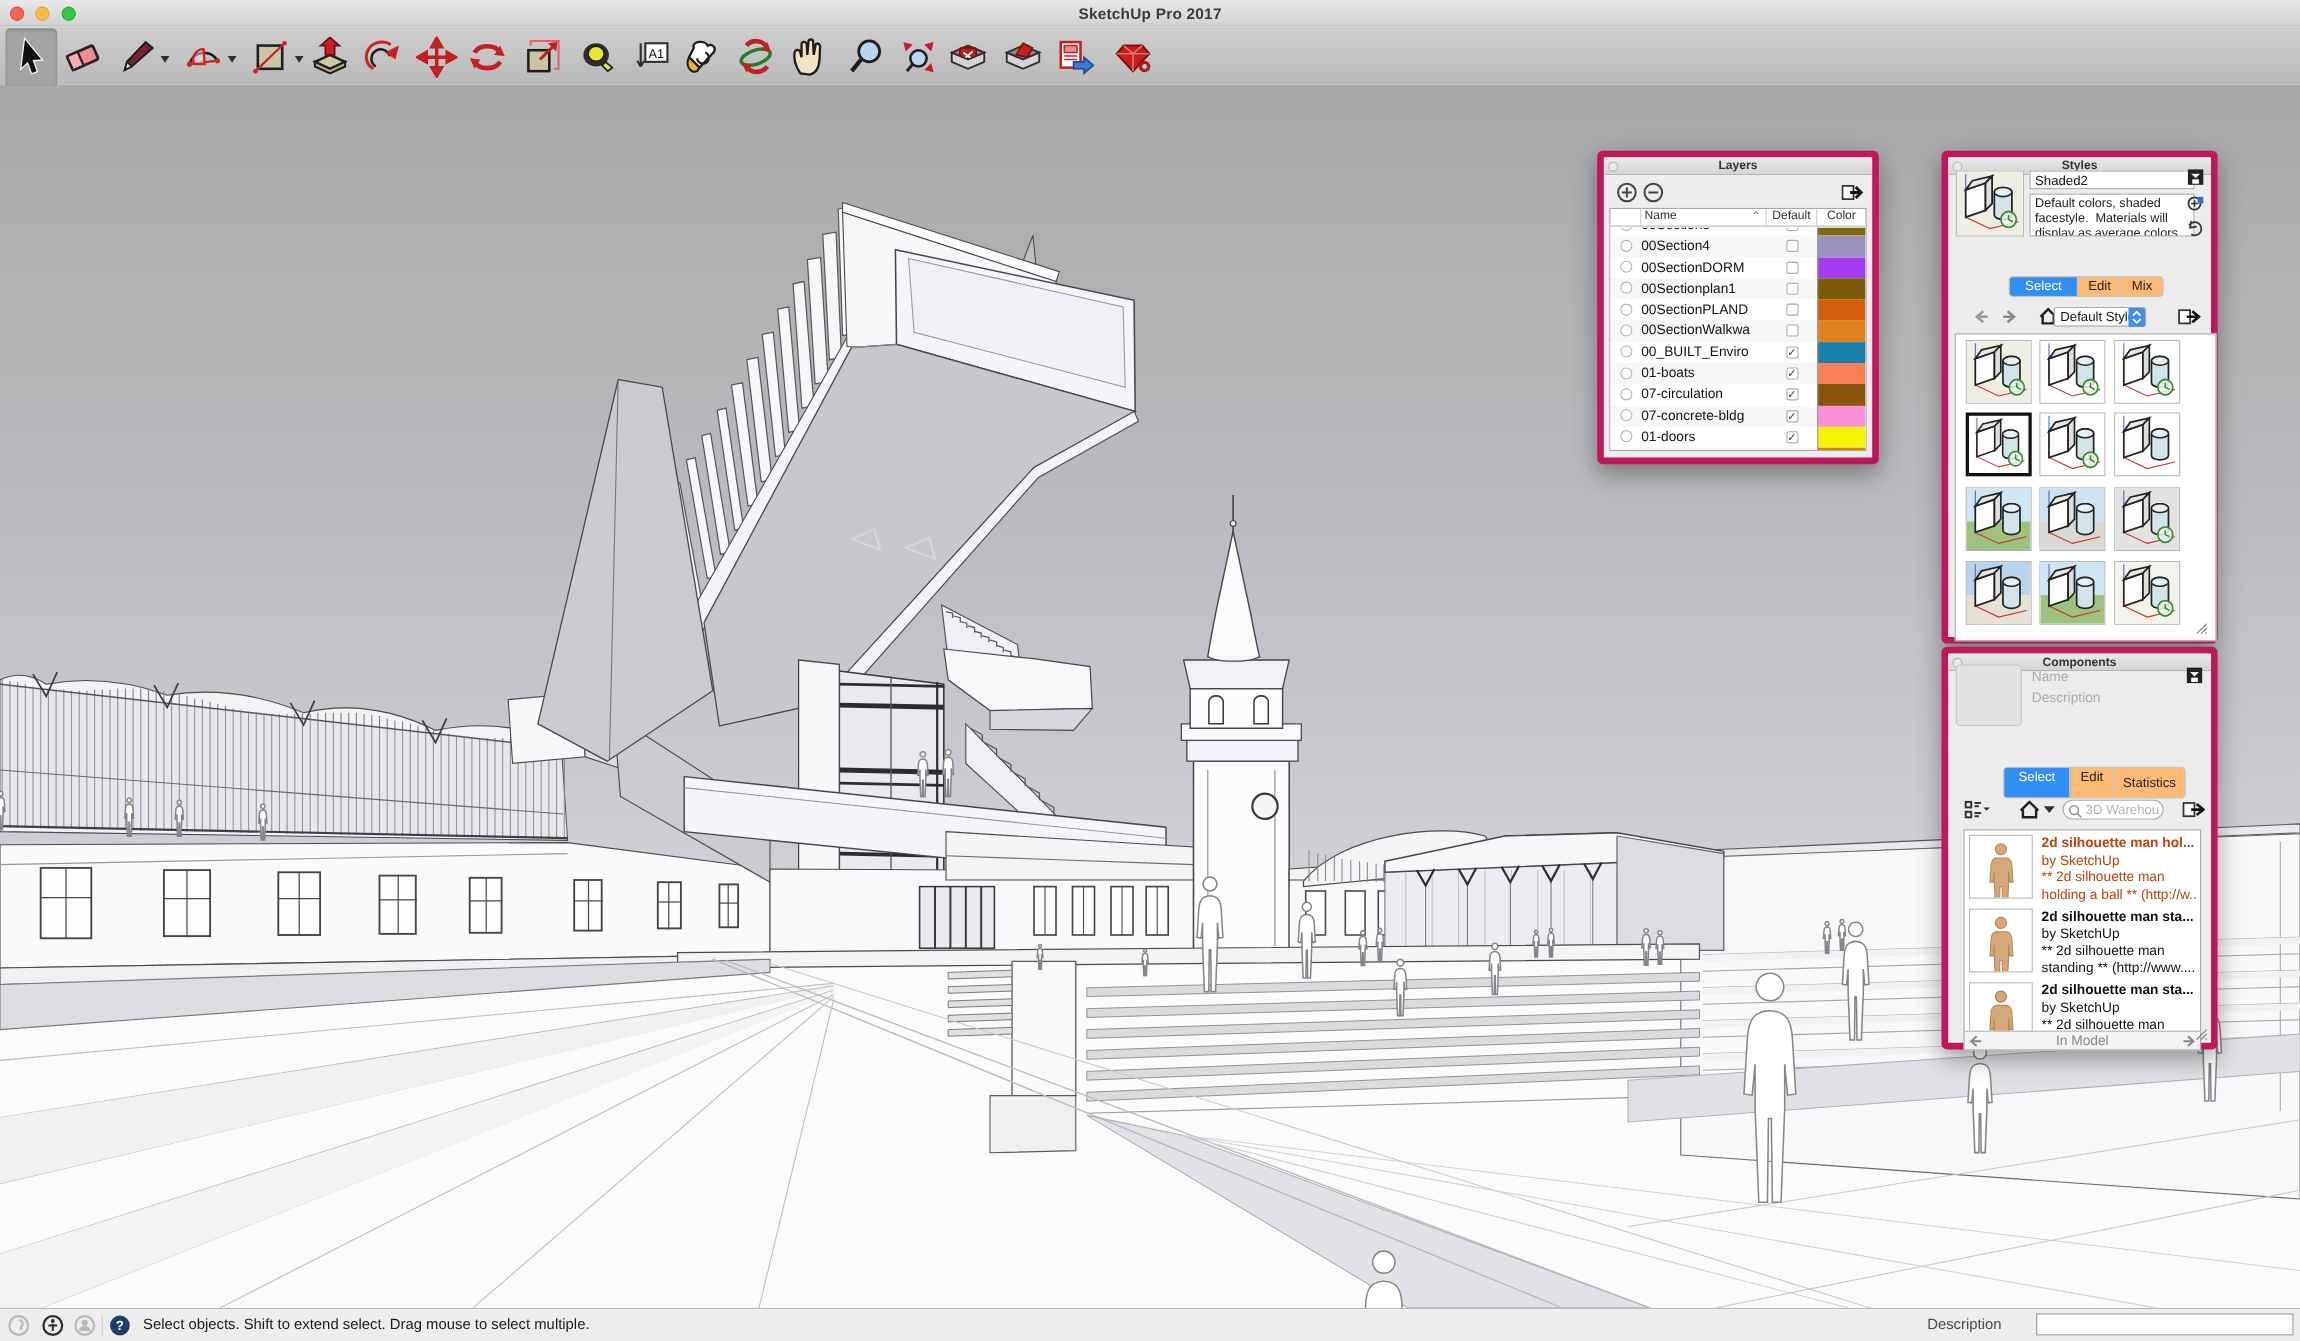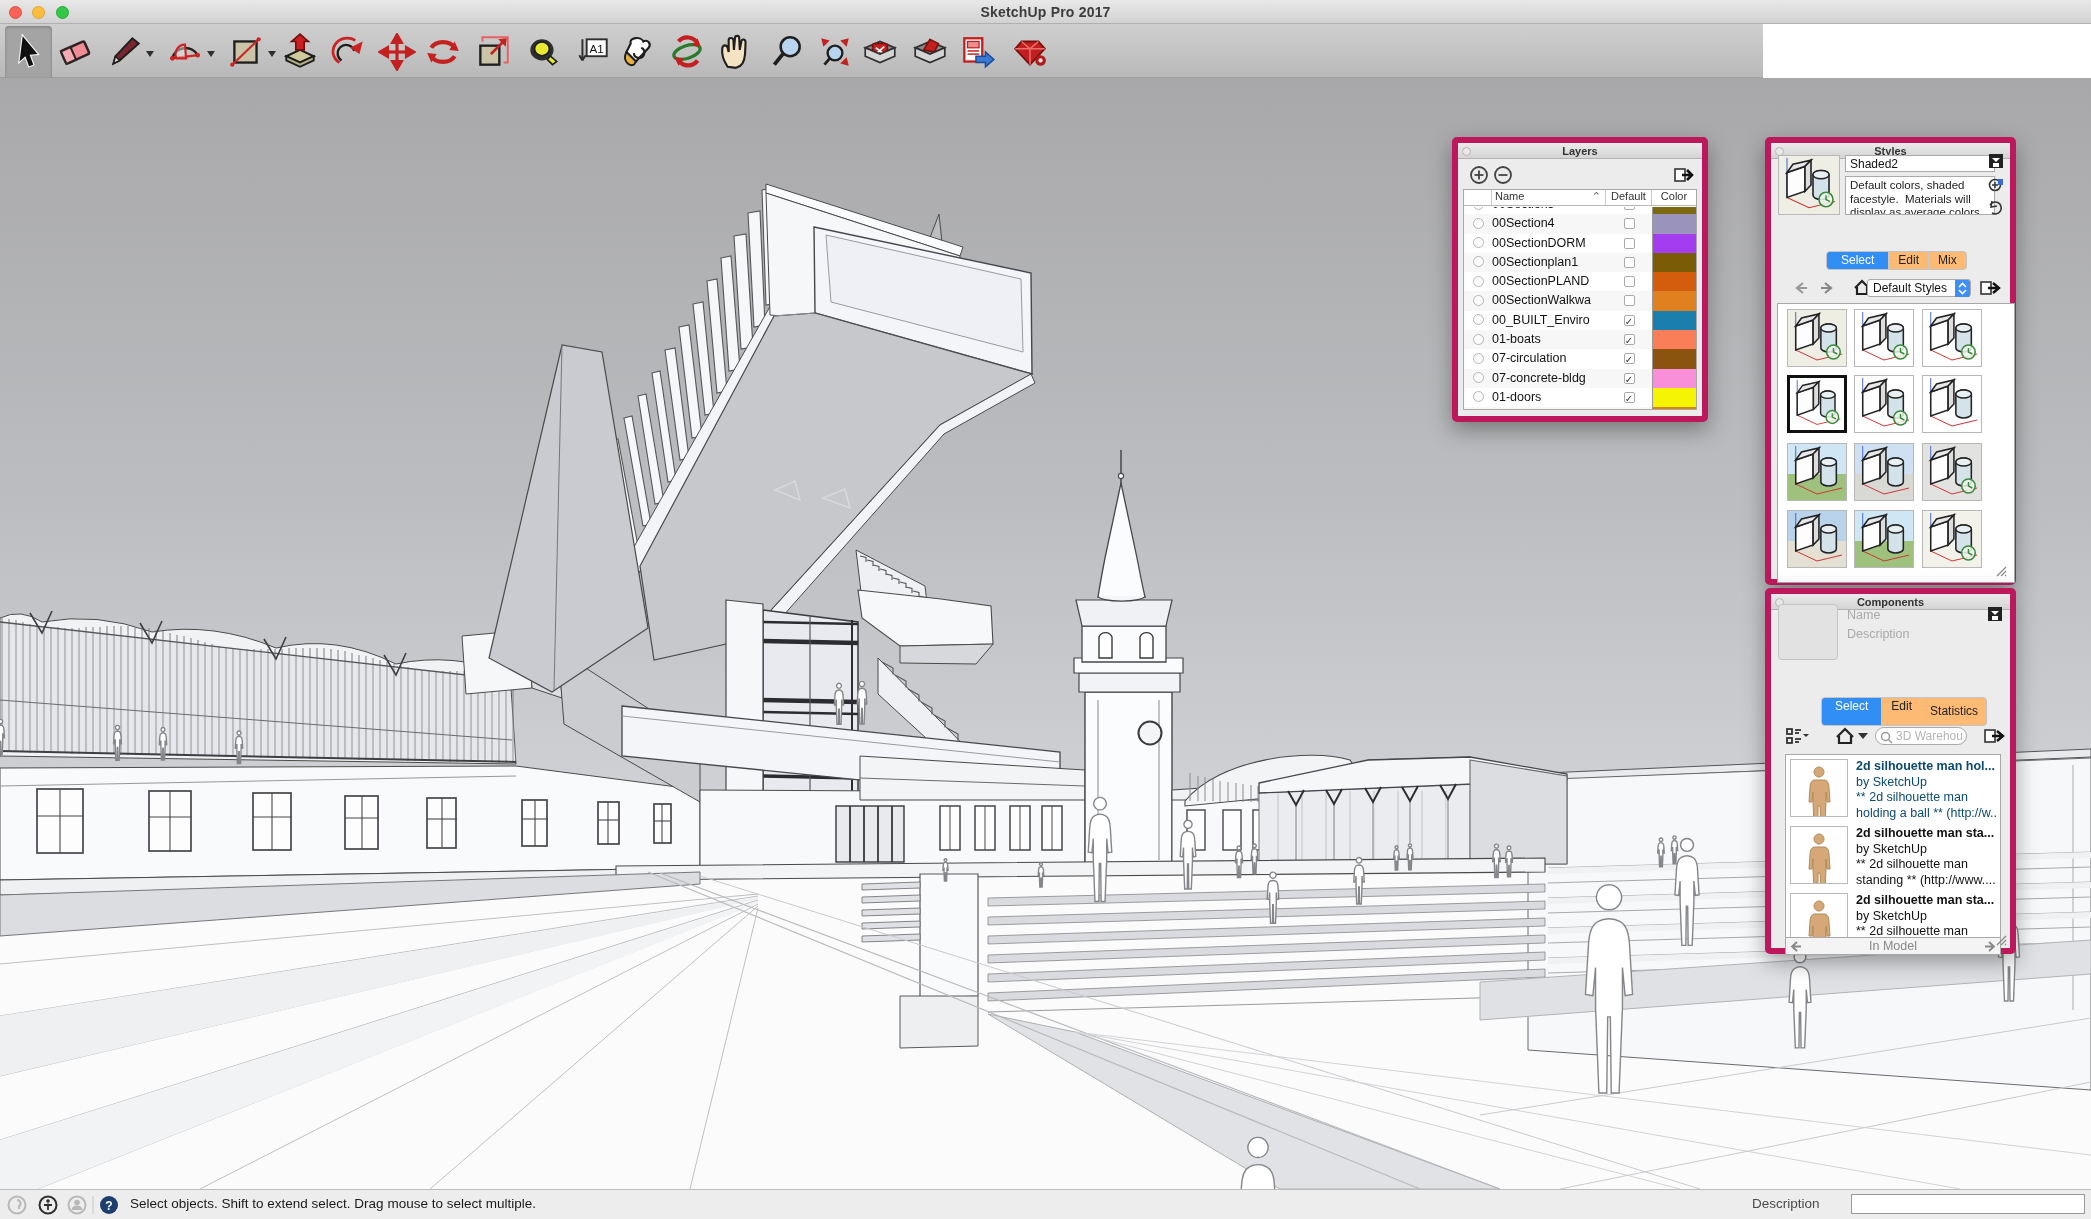--- a/index.html
+++ b/index.html
@@ -1,17 +1,17 @@
 <!DOCTYPE html>
 <html><head><meta charset="utf-8"><style>
 *{margin:0;padding:0;box-sizing:border-box}
 body{width:2091px;height:1219px;position:relative;overflow:hidden;font-family:"Liberation Sans",sans-serif;background:#fff}
 #titlebar{position:absolute;left:0;top:0;width:2091px;height:24px;background:linear-gradient(#e8e8e8,#d2d2d2);border-bottom:1px solid #b0b0b0;text-align:center;font-size:14px;font-weight:700;color:#3c3c3c;line-height:24px;letter-spacing:0.2px}
 .tl{position:absolute;top:5.5px;width:13px;height:13px;border-radius:50%}
-#toolbar{position:absolute;left:0;top:24px;width:1763px;height:54px;background:linear-gradient(#cfcfcf,#b9b9b9);border-bottom:1px solid #9e9e9e}
+#toolbar{position:absolute;left:0;top:24px;width:2091px;height:54px;background:linear-gradient(#cfcfcf,#b9b9b9);border-bottom:1px solid #9e9e9e}
 #selcell{position:absolute;left:5px;top:2px;width:47px;height:52px;background:#a4a4a4;border-radius:4px 4px 0 0;box-shadow:inset 0 1px 3px rgba(0,0,0,.25)}
 .ticon{position:absolute;top:9px;width:38px;height:38px}
 .dd{position:absolute;top:27px;width:0;height:0;border-left:4.5px solid transparent;border-right:4.5px solid transparent;border-top:6px solid #2e2e2e}
 #scene{position:absolute;left:0;top:78px}
 .panel{position:absolute;background:#ececec;border:6px solid #be185d;border-radius:5px;box-shadow:0 8px 22px rgba(0,0,0,0.35)}
 .ptitle{height:16px;background:linear-gradient(#ebebeb,#d4d4d4);border-bottom:1px solid #b2b2b2;border-radius:4px 4px 0 0;text-align:center;font-size:11px;font-weight:700;color:#333;line-height:16px;position:relative}
 .pclose{position:absolute;left:4px;top:3.5px;width:9px;height:9px;border-radius:50%;border:1px solid #b5b5b5;background:#e8e8e8}
 .seg{position:absolute;display:flex;background:#fdba74;border:1px solid #c4c4c4;border-radius:4px;overflow:hidden;font-size:12px;line-height:17px;color:#222}
 .seg div{padding:0 10px;border-right:1px solid #c9c9c9}
 .seg div:last-child{border-right:none}
@@ -566,21 +566,21 @@
     <div class="seg" style="left:55px;top:108px">
       <div class="on" style="padding:0 14px">Select</div>
       <div style="padding:0 9px">Edit</div>
       <div style="padding:0 9px">Mix</div>
     </div>
     <svg style="position:absolute;left:18px;top:134px" width="100" height="22" viewBox="0 0 100 22">
 <path d="M14,6 L8,11 L14,16 M8,11 L18,11" stroke="#999" stroke-width="2.2" fill="none"></path>
 <path d="M36,6 L42,11 L36,16 M32,11 L42,11" stroke="#888" stroke-width="2.2" fill="none"></path>
 <path d="M66,11 L73,4 L80,11 M68,10 L68,17 L78,17 L78,10" stroke="#222" stroke-width="2.2" fill="none"></path>
 </svg>
-    <div style="position:absolute;left:96px;top:136px;width:104px;height:18px;background:#fff;border:1px solid #aaa;border-radius:3px;font-size:12px;line-height:17px;padding-left:5px;color:#111">Default Styles<div style="position:absolute;right:0;top:0;width:15px;height:17px;background:#3f8ef5;border-radius:0 2px 2px 0"><svg width="15" height="17" viewBox="0 0 15 17">
+    <div style="position:absolute;left:96px;top:136px;width:84px;height:18px;background:#fff;border:1px solid #aaa;border-radius:3px;font-size:12px;line-height:17px;padding-left:5px;color:#111">Default Styles<div style="position:absolute;right:0;top:0;width:15px;height:17px;background:#3f8ef5;border-radius:0 2px 2px 0"><svg width="15" height="17" viewBox="0 0 15 17">
           <path d="M4,7 L7.5,3.5 L11,7 M4,10 L7.5,13.5 L11,10" stroke="#fff" stroke-width="1.6" fill="none"></path>
         </svg></div></div>
     <svg style="position:absolute;left:208px;top:134px" width="22" height="22" viewBox="0 0 22 22">
       <rect x="2" y="5" width="10" height="12" fill="#fff" stroke="#333" stroke-width="1.6"></rect>
       <path d="M9,11 L19,11 M14,6 L20,11 L14,16" stroke="#111" stroke-width="2.4" fill="none"></path>
     </svg>
     <div style="position:absolute;left:6px;top:160px;width:238px;height:280px;background:#fff;border:1px solid #a8a8a8"></div>
     <div style="position:absolute;left:16px;top:166px;width:60px;height:58px;background:#fff;border:1px solid #b8b8b8"><svg width="100%" height="100%" viewBox="0 0 60 56" preserveAspectRatio="none">
         <rect width="60" height="56" fill="#efeee4"></rect>
         <line x1="8" y1="2" x2="8" y2="40" stroke="#4466cc" stroke-width="1"></line>
@@ -758,21 +758,21 @@
         <line x1="8.5" y1="8.5" x2="12" y2="12" stroke="#999" stroke-width="1.5"></line>
       </svg></div>
     <svg style="position:absolute;left:212px;top:131px" width="22" height="22" viewBox="0 0 22 22">
       <rect x="2" y="5" width="10" height="12" fill="#fff" stroke="#333" stroke-width="1.6"></rect>
       <path d="M9,11 L19,11 M14,6 L20,11 L14,16" stroke="#111" stroke-width="2.4" fill="none"></path>
     </svg>
     <div style="position:absolute;left:14px;top:160px;width:216px;height:184px;background:#fff;border:1px solid #a8a8a8;overflow:hidden">
       <div style="position:absolute;left:4px;top:4px;width:58px;height:58px;border:1px solid #bbb"><svg width="56" height="56" viewBox="0 0 56 56">
           <path d="M28,7 a5,5 0 1 0 0.01,0 M23,20 c-3,1 -4,4 -4,8 l-1,14 3,0 1,-10 0,10 1,22 4,0 0,-18 2,0 1,18 4,0 1,-22 0,-10 1,10 3,0 -1,-14 c0,-4 -1,-7 -4,-8 Z" fill="#d6a878" stroke="#b08a5a" stroke-width="1"></path>
         </svg></div>
-      <div style="position:absolute;left:70px;top:4px;width:142px;font-size:12.5px;line-height:15.5px;color:#0c4a6e">
+      <div style="position:absolute;left:70px;top:4px;width:142px;font-size:12.5px;line-height:15.5px;color:#c2410c">
         <div style="white-space:nowrap;overflow:hidden;font-weight:bold">2d silhouette man hol...</div>
         <div style="white-space:nowrap;overflow:hidden">by SketchUp</div>
         <div style="white-space:nowrap;overflow:hidden">** 2d silhouette man</div>
         <div style="white-space:nowrap;overflow:hidden">holding a ball ** (http://w...</div>
       </div>
       <div style="position:absolute;left:4px;top:71px;width:58px;height:58px;border:1px solid #bbb"><svg width="56" height="56" viewBox="0 0 56 56">
           <path d="M28,7 a5,5 0 1 0 0.01,0 M23,20 c-3,1 -4,4 -4,8 l-1,14 3,0 1,-10 0,10 1,22 4,0 0,-18 2,0 1,18 4,0 1,-22 0,-10 1,10 3,0 -1,-14 c0,-4 -1,-7 -4,-8 Z" fill="#d6a878" stroke="#b08a5a" stroke-width="1"></path>
         </svg></div>
       <div style="position:absolute;left:70px;top:71px;width:142px;font-size:12.5px;line-height:15.5px;color:#111">
         <div style="white-space:nowrap;overflow:hidden;font-weight:bold">2d silhouette man sta...</div>

